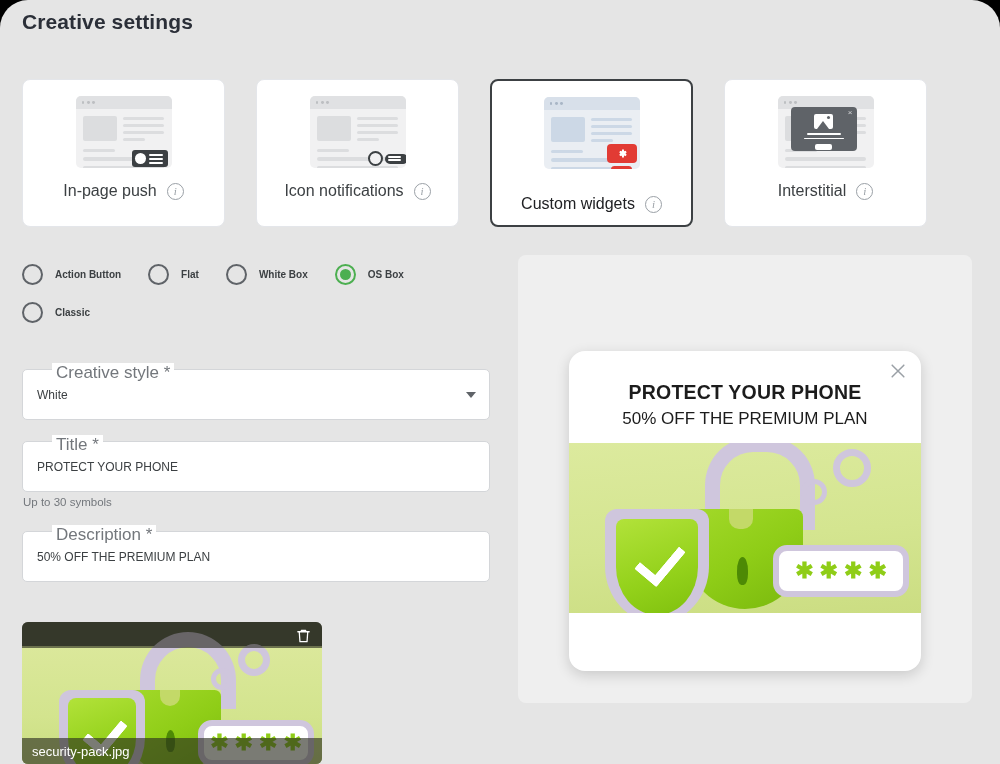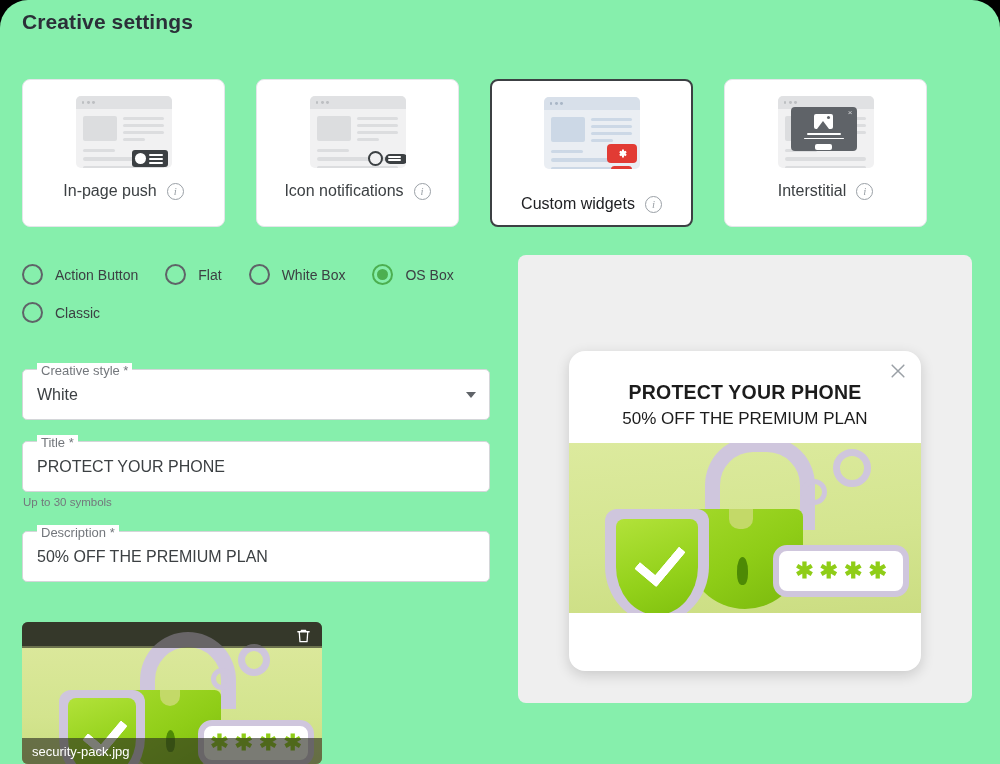--- a/index.html
+++ b/index.html
@@ -5,21 +5,21 @@
   html, body {
     margin: 0; padding: 0;
     width: 1000px; height: 764px;
     background: #000000;
     font-family: "Liberation Sans", sans-serif;
     overflow: hidden;
   }
   .page {
     position: relative;
     width: 1000px; height: 764px;
-    background: #86efac;
+    background: #e5e5e5;
     border-top-left-radius: 28px;
     border-top-right-radius: 28px;
     overflow: hidden;
   }
 
   
   .page-title {
     position: absolute;
     left: 22px; top: 10px;
     font-size: 21px;
@@ -193,49 +193,49 @@
     border: 2px solid #5f6368; box-sizing: border-box;
     flex: none;
   }
   .radio-item.checked .radio-dot {
     border-color: #4caf50;
     display: flex; align-items: center; justify-content: center;
   }
   .radio-item.checked .radio-dot::after {
     content: ""; width: 11px; height: 11px; border-radius: 50%; background: #4caf50;
   }
-  .radio-label { font-size: 14px; color: #3c4043; }
+  .radio-label { font-size: 10px; color: #3c4043; font-weight: bold; }
 
   
   .field {
     position: absolute;
     left: 22px;
     width: 468px;
     box-sizing: border-box;
   }
   .field .box {
     border: 1px solid #d4d6d9;
     border-radius: 5px;
     height: 51px;
     display: flex; align-items: center;
     padding: 0 14px;
     position: relative;
     background: #fff;
     box-sizing: border-box;
   }
   .field .legend {
     position: absolute;
-    top: -7px; left: 14px;
+    top: -7px; left: 29px;
     background: #fff;
     padding: 0 4px;
-    font-size: 13px;
+    font-size: 17px;
     color: #73777c;
   }
   .field .value {
-    font-size: 16px;
+    font-size: 12px;
     color: #3c4043;
   }
   .field .hint {
     margin-top: 4px;
     font-size: 11.5px;
     color: #73777c;
     padding-left: 1px;
   }
   .caret {
     position: absolute; right: 13px; top: 50%; transform: translateY(-50%);

